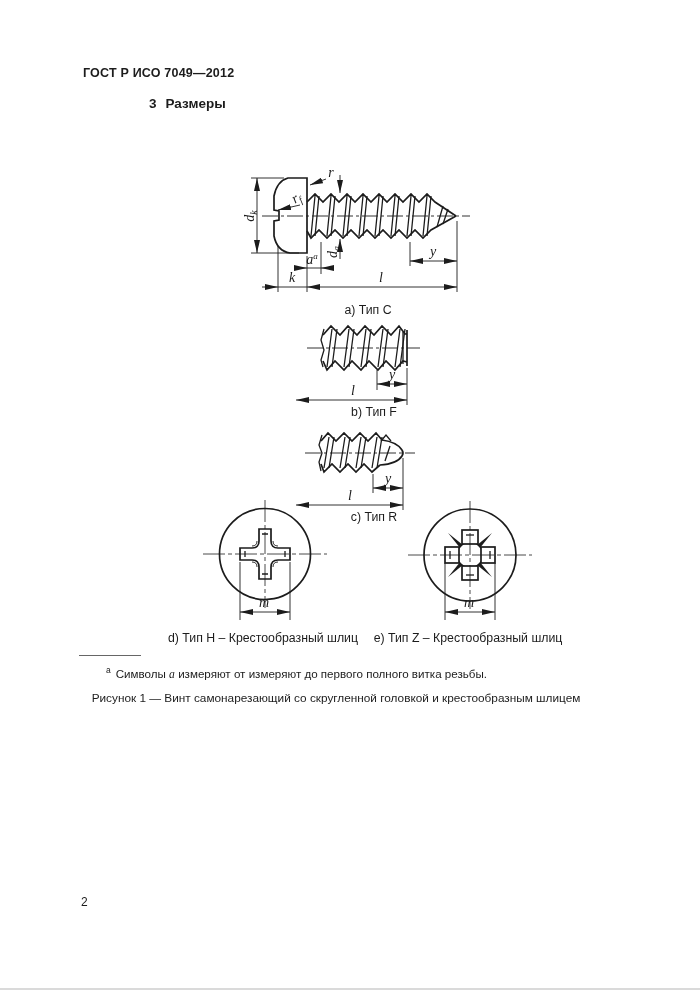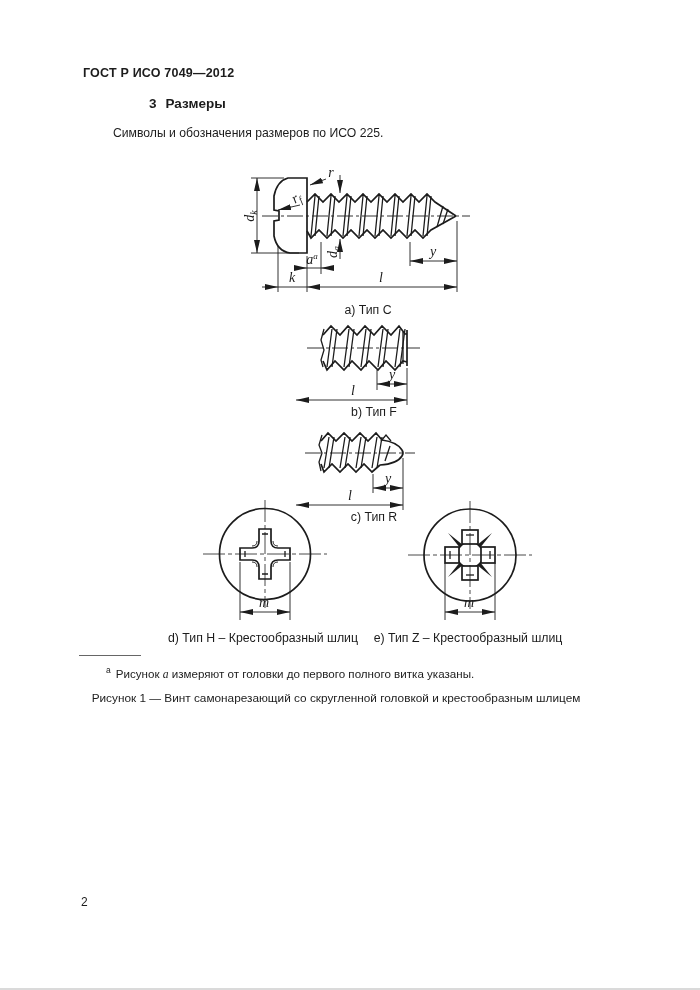--- a/index.html
+++ b/index.html
@@ -35,21 +35,20 @@
 </head>
 <body>
 
 <div class="abs std-ref">ГОСТ Р ИСО 7049—2012</div>
 
 <div class="abs sec-head">
   <span>3</span><span class="gap"></span><span>Размеры</span>
 </div>
 
 <div class="abs para">
-  <div>Символы и обозначения размеров по ИСО 225.</div>
 </div>
 
 <svg width="700" height="660" viewBox="0 0 700 660">
   <defs>
     <marker id="mE" viewBox="0 0 13 6" refX="13" refY="3" markerWidth="13" markerHeight="6" markerUnits="userSpaceOnUse" orient="auto">
         <path d="M0,0 L13,3 L0,6 Z" fill="#1c1c1c"></path>
       </marker>
     <marker id="mS" viewBox="0 0 13 6" refX="0" refY="3" markerWidth="13" markerHeight="6" markerUnits="userSpaceOnUse" orient="auto">
         <path d="M13,0 L0,3 L13,6 Z" fill="#1c1c1c"></path>
       </marker>
@@ -187,20 +186,20 @@
     <line class="ln thin" x1="495" y1="563" x2="495" y2="620"></line>
     <line class="ln thin" x1="445" y1="612" x2="495" y2="612" marker-start="url(#mS)" marker-end="url(#mE)"></line>
     <text class="dim" x="469" y="607" text-anchor="middle"><tspan>m</tspan></text>
     <text class="cap" x="468" y="642" text-anchor="middle">e) Тип Z – Крестообразный шлиц</text>
   </g>
 </svg>
 
 <div class="abs fnrule"></div>
 
 <div class="abs footnote">
-  <sup>a</sup><span>Рисунок </span><span class="dimvar">а</span><span> измеряют от головки до первого полного витка указаны.</span>
+  <sup>a</sup><span>Символы </span><span class="dimvar">а</span><span> измеряют от измеряют до первого полного витка резьбы.</span>
 </div>
 
 <div class="abs figcap">Рисунок 1 — Винт самонарезающий со скругленной головкой и крестообразным шлицем</div>
 
 <div class="abs pagenum">2</div>
 
 <div class="abs page-edge"></div>
 
 </body></html>

